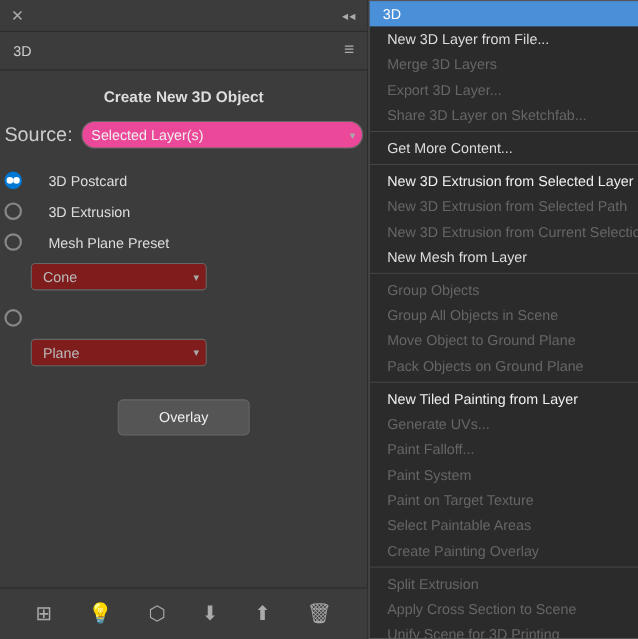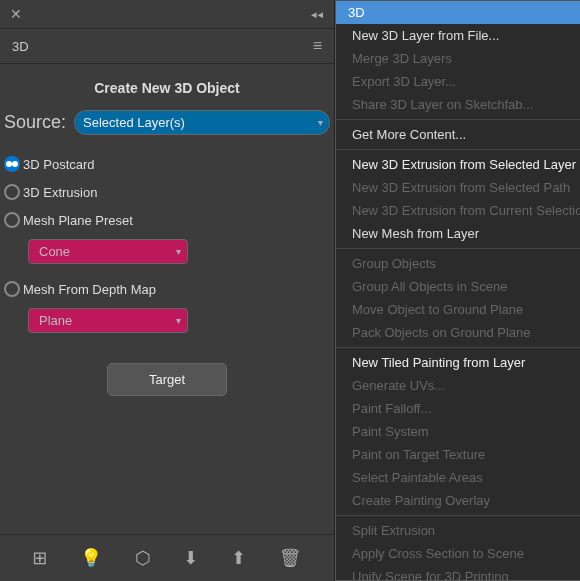--- a/index.html
+++ b/index.html
@@ -95,21 +95,21 @@
 
     .select-wrapper {
       flex: 1;
       position: relative;
       display: flex;
       align-items: center;
     }
 
     .select-box {
       width: 100%;
-      background: #0369a1;
+      background: #ec4899;
       border: 1px solid #666;
       color: #eee;
       padding: 4px 24px 4px 8px;
       border-radius: 12px;
       font-size: 13px;
       appearance: none;
       -webkit-appearance: none;
       cursor: pointer;
     }
 
@@ -123,21 +123,21 @@
 
     .radio-group {
       display: flex;
       flex-direction: column;
       gap: 2px;
     }
 
     .radio-item {
       display: flex;
       align-items: center;
-      gap: 3px;
+      gap: 24px;
       padding: 5px 0;
       cursor: pointer;
     }
 
     .radio-circle {
       width: 16px;
       height: 16px;
       border-radius: 50%;
       border: 2px solid #888;
       background: transparent;
@@ -171,21 +171,21 @@
 
     .preset-select-wrapper {
       position: relative;
       display: inline-flex;
       align-items: center;
       width: 160px;
     }
 
     .preset-select {
       width: 100%;
-      background: #be185d;
+      background: #7f1d1d;
       border: 1px solid #666;
       color: #bbb;
       padding: 4px 24px 4px 10px;
       border-radius: 4px;
       font-size: 13px;
       appearance: none;
       -webkit-appearance: none;
       cursor: pointer;
     }
 
@@ -317,35 +317,34 @@
         <div class="preset-select-wrapper">
           <select class="preset-select">
             <option>Cone</option>
           </select>
           <span class="select-arrow">▾</span>
         </div>
       </div>
 
       <div class="radio-item">
         <div class="radio-circle"></div>
-        <span class="radio-label">Mesh From Depth Map</span>
       </div>
 
       <div class="preset-dropdown">
         <div class="preset-select-wrapper">
           <select class="preset-select">
             <option>Plane</option>
           </select>
           <span class="select-arrow">▾</span>
         </div>
       </div>
 
     </div>
 
-    <button class="create-btn">Target</button>
+    <button class="create-btn">Overlay</button>
   </div>
 
   <div class="panel-bottom-toolbar">
     <span class="toolbar-icon">⊞</span>
     <span class="toolbar-icon">💡</span>
     <span class="toolbar-icon">⬡</span>
     <span class="toolbar-icon">⬇</span>
     <span class="toolbar-icon">⬆</span>
     <span class="toolbar-icon">🗑</span>
   </div>

